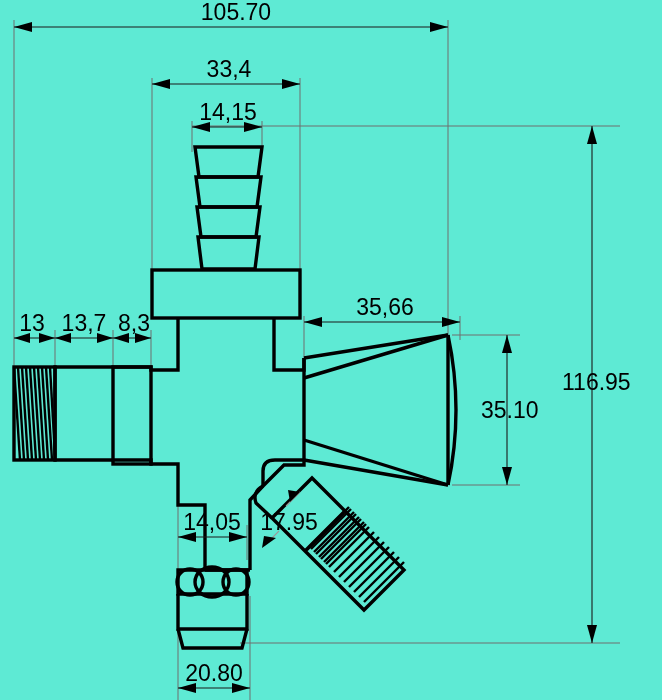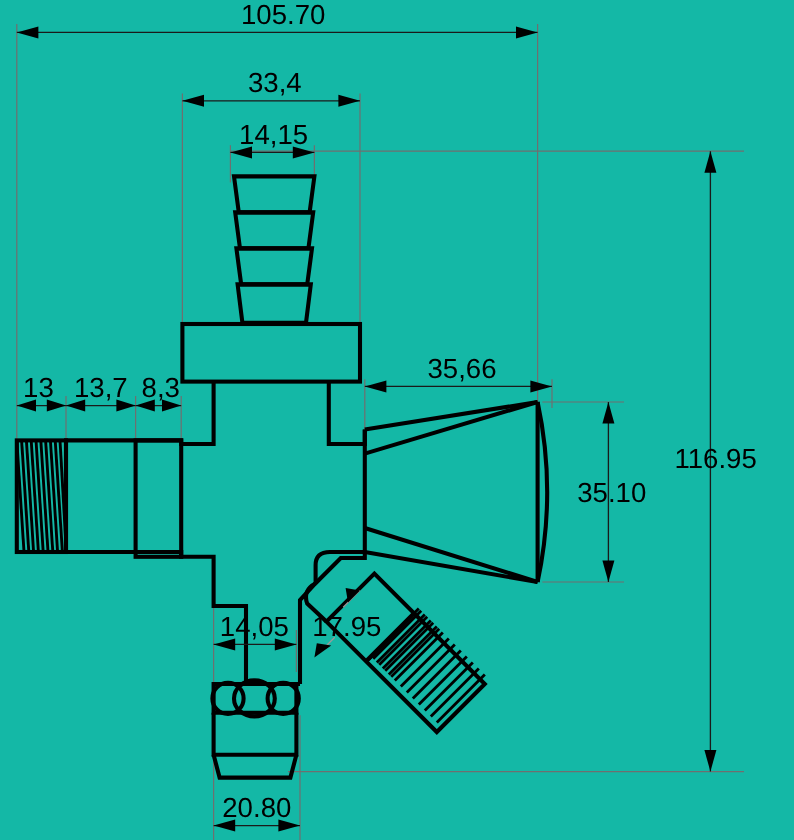--- a/index.html
+++ b/index.html
@@ -10,21 +10,21 @@
   body {
     width: 662px;
     height: 700px;
     font-family: "Liberation Sans", sans-serif;
     overflow: hidden;
   }
   #drawing-root {
     position: relative;
     width: 662px;
     height: 700px;
-    background: #14b8a6;
+    background: #5eead4;
   }
   svg#cad-svg {
     display: block;
     width: 662px;
     height: 700px;
   }
   .part-line {
     fill: none;
     stroke: #000000;
     stroke-width: 3.4;

